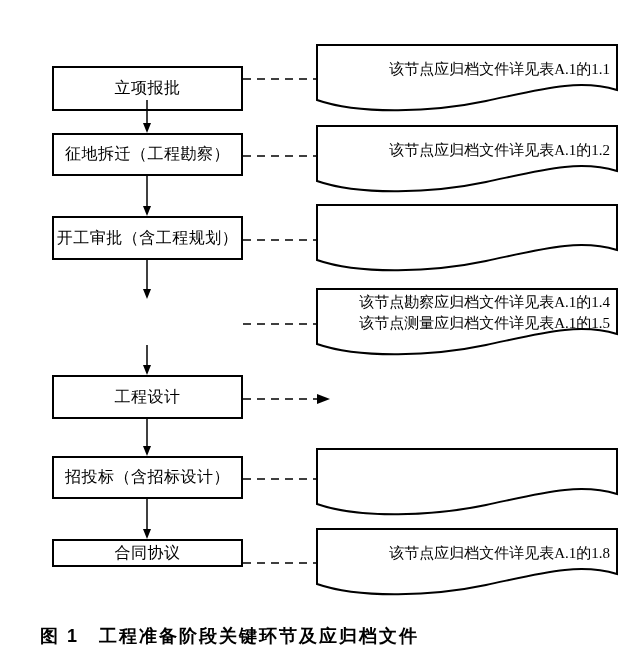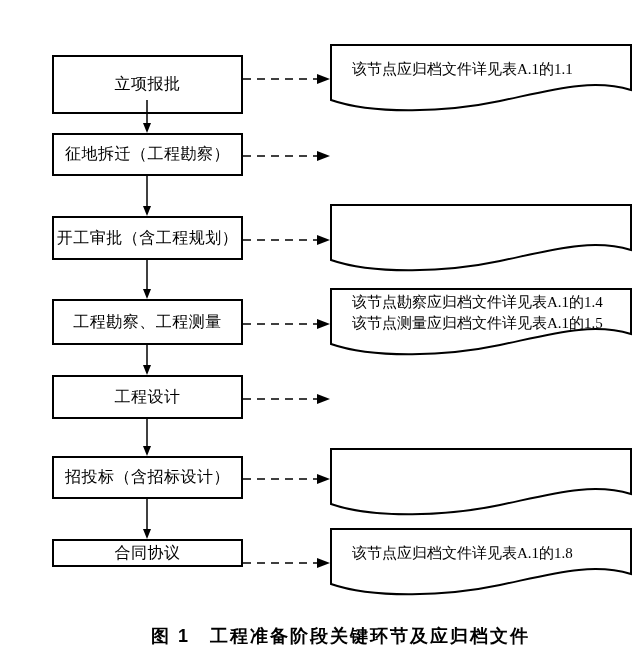--- a/index.html
+++ b/index.html
@@ -16,49 +16,48 @@
     left:52px;width:191px;
     border:2px solid #000;
     background:#fff;
     box-sizing:border-box;
     display:flex;align-items:center;justify-content:center;
     font-size:16px;letter-spacing:0.5px;
     white-space:nowrap;
   }
   .doc-note{
     position:absolute;
-    left:330px;width:302px;height:74px;
+    left:316px;width:302px;height:74px;text-align:right;
   }
   .doc-note svg{position:absolute;left:0;top:0;display:block;}
   .doc-text{
     position:absolute;left:22px;right:8px;top:0;height:50px;
     display:flex;flex-direction:column;justify-content:center;
     font-size:15px;line-height:21px;
     white-space:nowrap;
   }
   .doc-line:empty{display:none;}
   .dash-arrow{position:absolute;left:243px;width:87px;height:12px;}
   .down-arrow{position:absolute;left:141px;width:12px;}
   .figure-caption{
     position:absolute;
     left:40px;right:0;top:624px;
-    text-align:center;
     font-family:"Liberation Sans","DejaVu Sans",sans-serif;
     font-weight:bold;
     font-size:18px;
     letter-spacing:2px;
     white-space:nowrap;
   }
 </style>
 </head>
 <body>
 
 <div class="canvas">
 
-  <div class="process-box" style="top:55px;height:59px">
+  <div class="process-box" style="top:66px;height:45px">
     <span>立项报批</span>
   </div>
   <div class="dash-arrow" style="top:71px">
     <svg width="87" height="12" viewBox="0 0 87 12">
       <line x1="0" y1="6" x2="75" y2="6" stroke="#000" stroke-width="1.6" stroke-dasharray="8 6"></line>
       <polygon points="74,1 87,6 74,11" fill="#000"></polygon>
     </svg>
   </div>
   <div class="doc-note" style="top:44px">
     <svg width="302" height="74" viewBox="0 0 302 74">
@@ -78,20 +77,29 @@
 
   <div class="process-box" style="top:133px;height:43px">
     <span>征地拆迁（工程勘察）</span>
   </div>
   <div class="dash-arrow" style="top:148px">
     <svg width="87" height="12" viewBox="0 0 87 12">
       <line x1="0" y1="6" x2="75" y2="6" stroke="#000" stroke-width="1.6" stroke-dasharray="8 6"></line>
       <polygon points="74,1 87,6 74,11" fill="#000"></polygon>
     </svg>
   </div>
+  <div class="doc-note" style="top:125px">
+    <svg width="302" height="74" viewBox="0 0 302 74">
+      <path d="M1,1 H301 V46 C262,34 222,46 170,57 C118,68 44,71 1,56 Z" fill="#fff" stroke="#000" stroke-width="2"></path>
+    </svg>
+    <div class="doc-text">
+      <span class="doc-line">该节点应归档文件详见表A.1的1.2</span>
+
+    </div>
+  </div>
   <div class="down-arrow" style="top:176px">
     <svg width="12" height="40" viewBox="0 0 12 40">
       <line x1="6" y1="0" x2="6" y2="31" stroke="#000" stroke-width="1.5"></line>
       <polygon points="2,30 10,30 6,40" fill="#000"></polygon>
     </svg>
   </div>
 
   <div class="process-box" style="top:216px;height:44px">
     <span>开工审批（含工程规划）</span>
   </div>
@@ -106,23 +114,20 @@
       <path d="M1,1 H301 V46 C262,34 222,46 170,57 C118,68 44,71 1,56 Z" fill="#fff" stroke="#000" stroke-width="2"></path>
     </svg>
   </div>
   <div class="down-arrow" style="top:260px">
     <svg width="12" height="39" viewBox="0 0 12 39">
       <line x1="6" y1="0" x2="6" y2="30" stroke="#000" stroke-width="1.5"></line>
       <polygon points="2,29 10,29 6,39" fill="#000"></polygon>
     </svg>
   </div>
 
-  <div class="process-box" style="top:299px;height:46px">
-    <span>工程勘察、工程测量</span>
-  </div>
   <div class="dash-arrow" style="top:316px">
     <svg width="87" height="12" viewBox="0 0 87 12">
       <line x1="0" y1="6" x2="75" y2="6" stroke="#000" stroke-width="1.6" stroke-dasharray="8 6"></line>
       <polygon points="74,1 87,6 74,11" fill="#000"></polygon>
     </svg>
   </div>
   <div class="doc-note" style="top:288px">
     <svg width="302" height="74" viewBox="0 0 302 74">
       <path d="M1,1 H301 V46 C262,34 222,46 170,57 C118,68 44,71 1,56 Z" fill="#fff" stroke="#000" stroke-width="2"></path>
     </svg>

